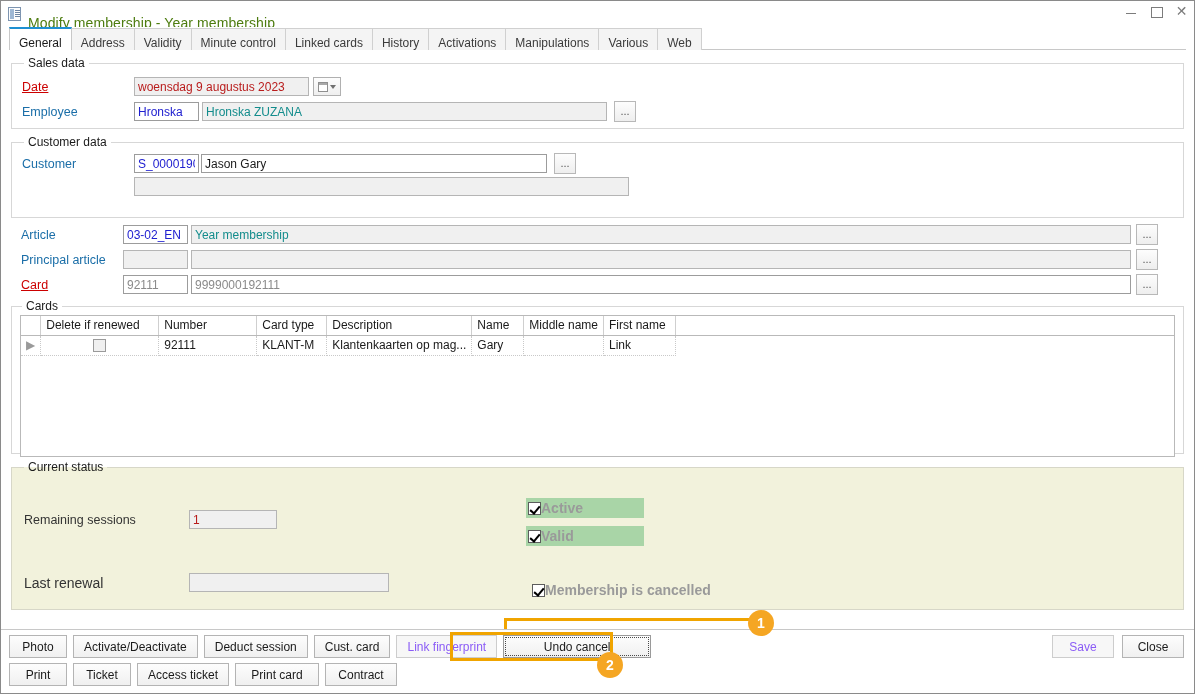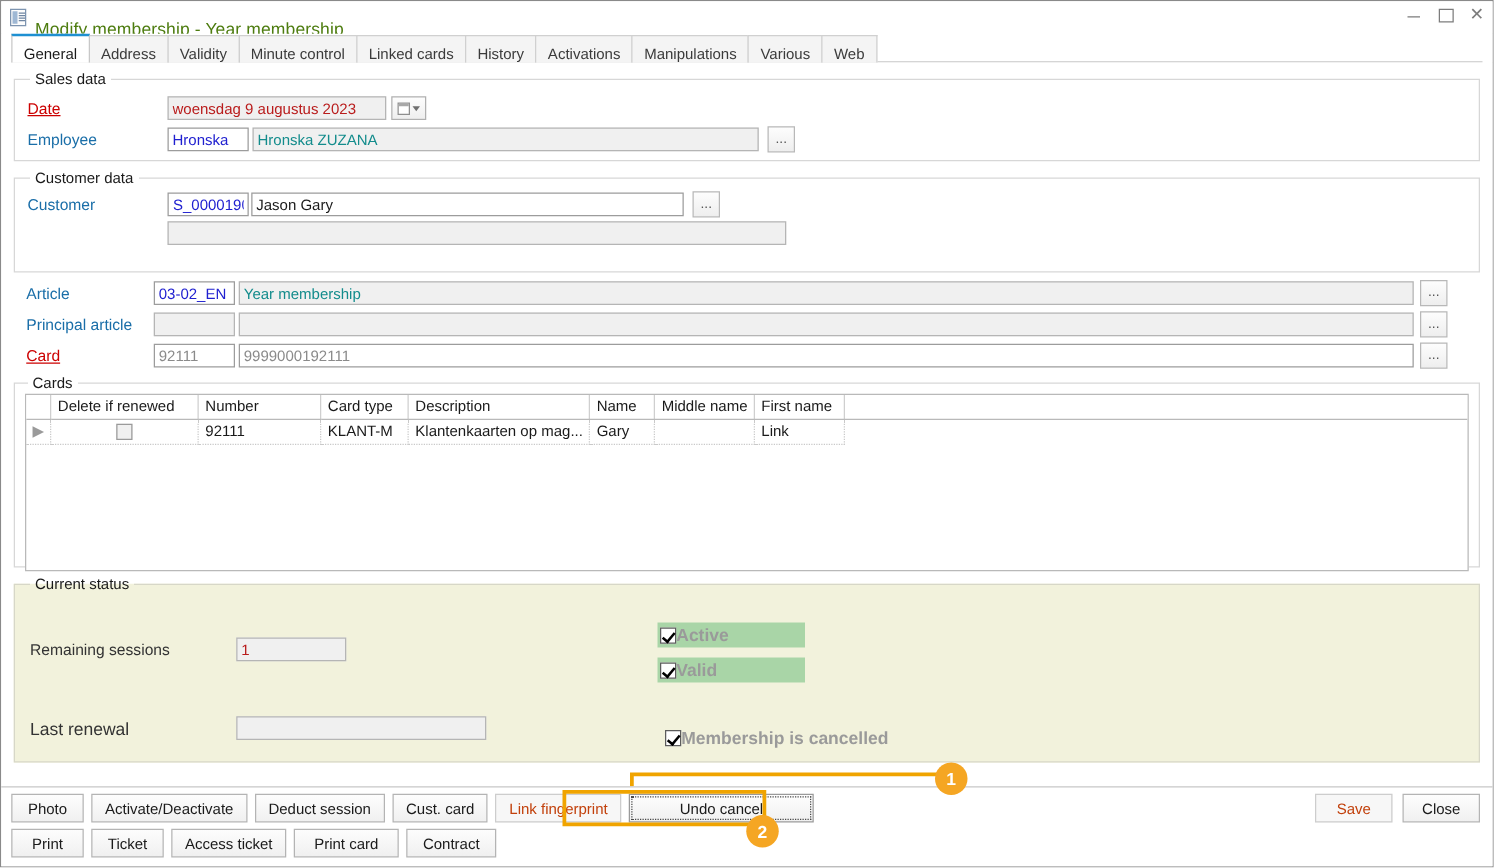--- a/index.html
+++ b/index.html
@@ -269,21 +269,21 @@
     padding:0 10px;
     border:1px solid #b4b4b4;
     background:linear-gradient(#fdfdfd,#f0f0f0);
     font-family:"Liberation Sans", sans-serif;
     font-size:12px;
     color:#1a1a1a;
     margin-right:6px;
     cursor:default;
     white-space:nowrap;
   }
-  .btn.disabled { color:#c2410c; background:#f7f7f7; border-color:#cdcdcd; }
+  .btn.disabled { color:#8b5cf6; background:#f7f7f7; border-color:#cdcdcd; }
   .btn.focused {
     border:1px solid #9a9a9a;
     outline:1px dotted #4a4a4a;
     outline-offset:-3px;
   }
   .btn.wide { min-width:148px; }
   .footer-right {
     position:absolute; right:10px; top:5px; display:flex;
   }
   .btn-r { min-width:62px; margin-left:8px; margin-right:0; }

